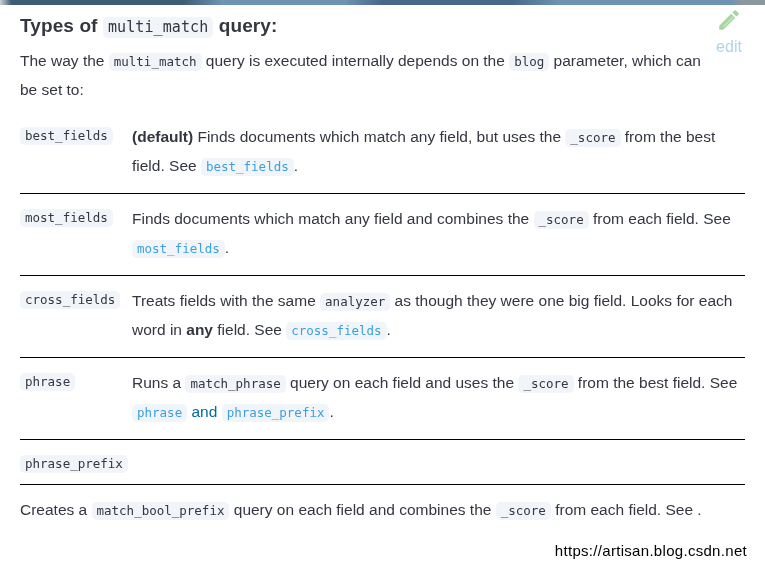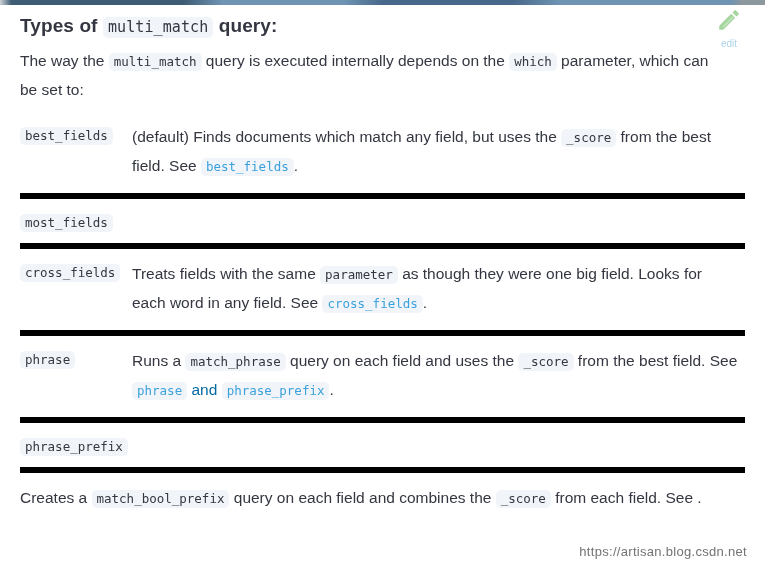--- a/index.html
+++ b/index.html
@@ -46,56 +46,56 @@
   h2.doc-heading .pill { font-size: 15px; font-weight: 500; }
 
   a.code-link, a.text-link { text-decoration: none; }
   a.code-link { color: #3ba1dc; }
   a.text-link { color: #0369a1; }
 
   .types-table { margin-top: 8px; }
   .trow {
     display: flex;
     padding: 11px 0 12px 0;
-    border-bottom: 6px solid #000000;
+    border-bottom: 1px solid #000000;
     align-items: flex-start;
   }
   .trow:last-child { border-bottom: none; }
   .trow .term-col {
     flex: 0 0 112px;
     padding-top: 3px;
   }
   .trow .desc-col {
     flex: 1 1 auto;
     font-size: 15.5px;
     line-height: 28px;
     padding-right: 6px;
   }
-  strong { font-weight: 400; }
+  strong { font-weight: 700; }
 
   .edit-control {
     position: absolute;
     top: 7px; right: 16px;
     width: 40px;
     text-align: center;
     cursor: pointer;
   }
   .edit-control .pencil { display: block; margin: 0 auto; }
   .edit-control .edit-label {
     display: block;
     margin-top: 1px;
-    font-size: 10px;
+    font-size: 16px;
     color: #aed4ea;
   }
 
   .watermark {
     position: absolute;
     right: 18px; bottom: 6px;
-    font-size: 13px;
-    color: #737373;
+    font-size: 15px;
+    color: #000000;
     letter-spacing: 0.3px;
     user-select: none;
   }
 </style>
 </head>
 <body>
 
 <div class="top-strip"></div>
 
 <div class="edit-control">
@@ -103,32 +103,33 @@
     <svg width="26" height="26" viewBox="0 0 24 24">
       <path fill="#a5d6a0" d="M3 17.25V21h3.75L17.81 9.94l-3.75-3.75L3 17.25zM20.71 7.04a1 1 0 0 0 0-1.41l-2.34-2.34a1 1 0 0 0-1.41 0l-1.83 1.83 3.75 3.75 1.83-1.83z"></path>
       <path fill="#ffffff" opacity="0.35" d="M6 18l9.5-9.5 1 1L7 19z"></path>
     </svg>
   </span>
   <span class="edit-label">edit</span>
 </div>
 
 <div class="content">
   <h2 class="doc-heading">Types of <code class="pill">multi_match</code> query:</h2>
-  <p class="intro">The way the <code class="pill">multi_match</code> query is executed internally depends on the <code class="pill">which</code> parameter, which can be set to:</p>
+  <p class="intro">The way the <code class="pill">multi_match</code> query is executed internally depends on the <code class="pill">blog</code> parameter, which can be set to:</p>
   <div class="types-table">
       <div class="trow">
         <div class="term-col"><code class="pill">best_fields</code></div>
         <div class="desc-col"><strong>(default)</strong> Finds documents which match any field, but uses the <code class="pill">_score</code> from the best field. See <a class="pill code-link" href="#">best_fields</a>.</div>
       </div>
       <div class="trow">
         <div class="term-col"><code class="pill">most_fields</code></div>
+        <div class="desc-col">Finds documents which match any field and combines the <code class="pill">_score</code> from each field. See <a class="pill code-link" href="#">most_fields</a>.</div>
       </div>
       <div class="trow">
         <div class="term-col"><code class="pill">cross_fields</code></div>
-        <div class="desc-col">Treats fields with the same <code class="pill">parameter</code> as though they were one big field. Looks for each word in <strong>any</strong> field. See <a class="pill code-link" href="#">cross_fields</a>.</div>
+        <div class="desc-col">Treats fields with the same <code class="pill">analyzer</code> as though they were one big field. Looks for each word in <strong>any</strong> field. See <a class="pill code-link" href="#">cross_fields</a>.</div>
       </div>
       <div class="trow">
         <div class="term-col"><code class="pill">phrase</code></div>
         <div class="desc-col">Runs a <code class="pill">match_phrase</code> query on each field and uses the <code class="pill">_score</code> from the best field. See <a class="pill code-link" href="#">phrase</a><a class="text-link" href="#"> and </a><a class="pill code-link" href="#">phrase_prefix</a>.</div>
       </div>
       <div class="trow">
         <div class="term-col"><code class="pill">phrase_prefix</code></div>
       </div>
       <div class="trow">
         <div class="desc-col">Creates a <code class="pill">match_bool_prefix</code> query on each field and combines the <code class="pill">_score</code> from each field. See .</div>

